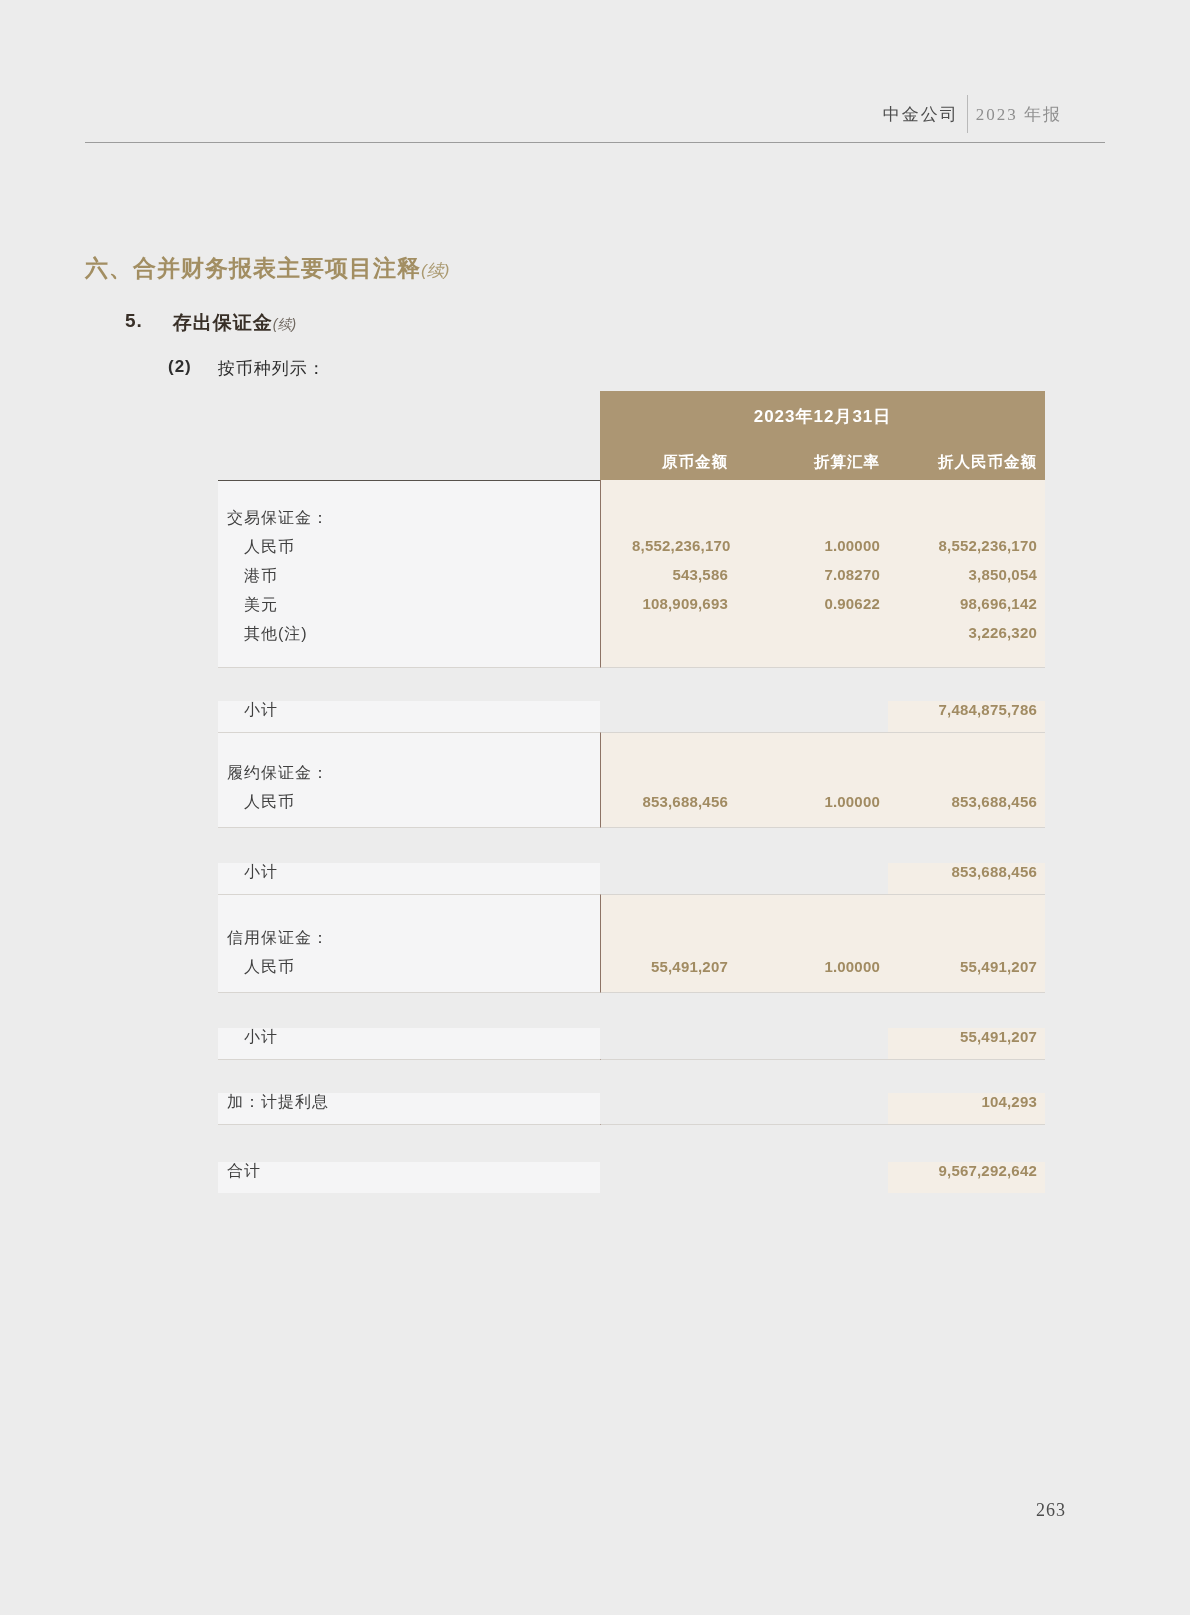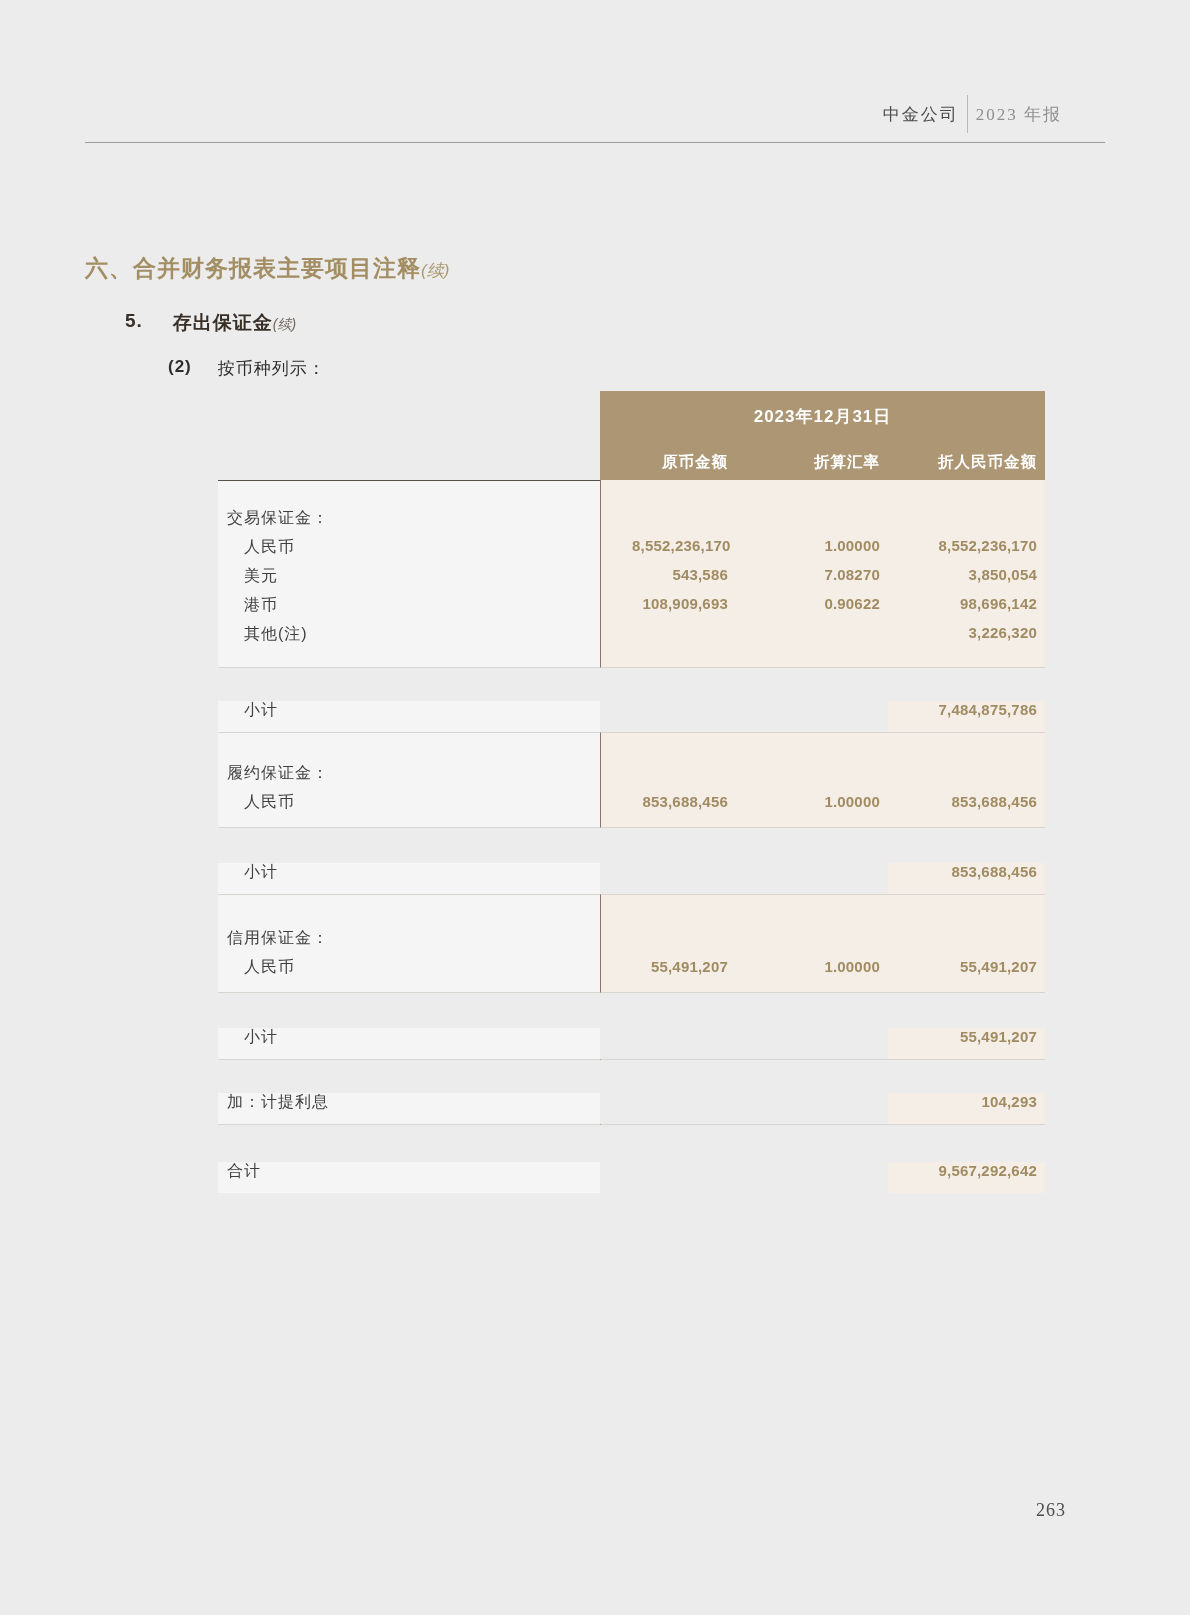--- a/index.html
+++ b/index.html
@@ -131,22 +131,22 @@
       </div>
     </div>
 
     <div class="tbody">
 
       <div class="tr first divided g1">
         <div class="lc">
           <div class="stack">
             <div class="line lbl-head">交易保证金：</div>
             <div class="line lbl-item">人民币</div>
+            <div class="line lbl-item">港币</div>
             <div class="line lbl-item">美元</div>
-            <div class="line lbl-item">港币</div>
             <div class="line lbl-item">其他(注)</div>
           </div>
         </div>
         <div class="dc b">
           <div class="stack">
             <div class="line"></div>
             <div class="line num-val">8,552,236,170</div>
             <div class="line num-val">543,586</div>
             <div class="line num-val">108,909,693</div>
             <div class="line num-val"></div>

